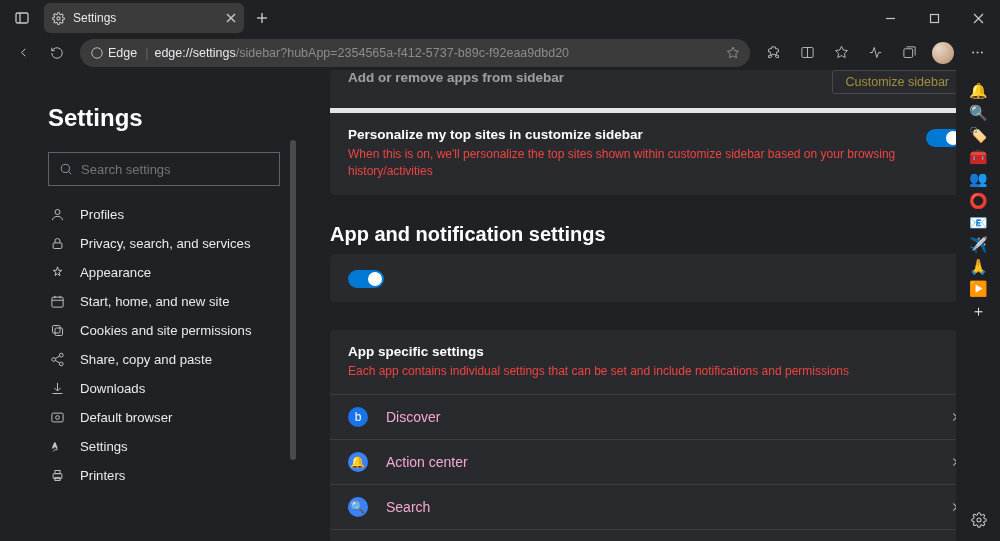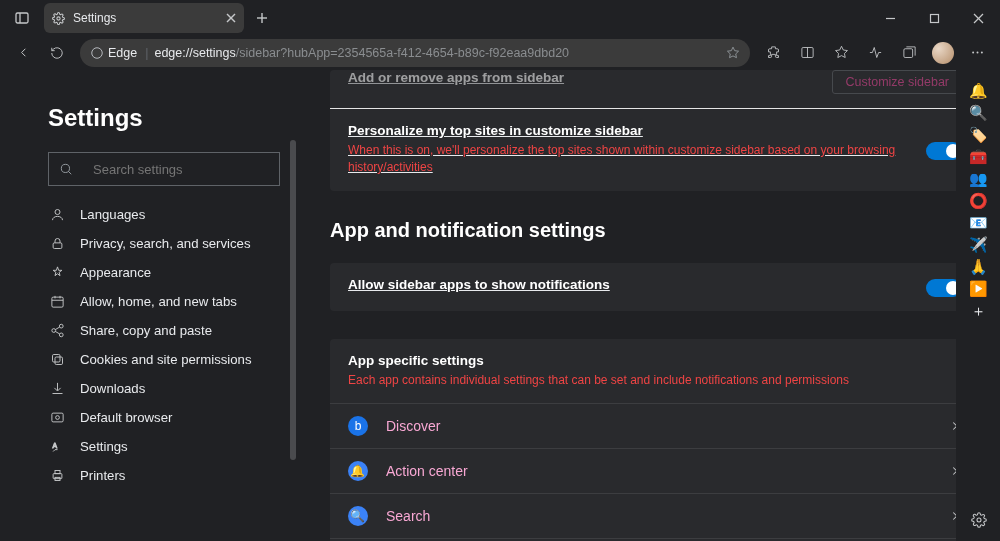--- a/index.html
+++ b/index.html
@@ -100,21 +100,21 @@
 .search-box {
   height:34px;
   border:1px solid #5f6368;
   display:flex; align-items:center;
   padding:0 10px;
   color:#9aa0a6;
   margin-bottom:14px;
 }
 .search-box input {
   background:transparent; border:none; outline:none;
-  color:#e8eaed; font-size:13px; flex:1; margin-left:20px;
+  color:#e8eaed; font-size:13px; flex:1; margin-left:8px;
 }
 .nav-item {
   display:flex; align-items:center;
   height:29px;
   color:#e8eaed;
   font-size:13.2px;
   cursor:default;
 }
 .nav-item .nicon {
   width:18px; margin-right:14px;
@@ -133,51 +133,51 @@
   background:#292a2d;
   border-radius:4px;
   margin-bottom:28px;
 }
 .card.first { margin-top:0; }
 .card-row {
   padding:14px 18px;
   display:flex;
   align-items:flex-start;
 }
-.card-row + .card-row { border-top:1px solid #e5e5e5;align-items:center; }
-.row-text { flex:1;text-decoration:underline; }
+.card-row + .card-row { border-top:5px solid #e5e5e5; }
+.row-text { flex:1; }
 .row-title { font-size:13.5px; font-weight:600; color:#fff; }
 .row-desc { font-size:12px; color:#ef4444; margin-top:4px; line-height:1.45; }
 .btn-outline {
   border:1px solid #5f6368;
   padding:4px 12px;
   border-radius:3px;
   font-size:12.5px;
-  color:#ec4899;
+  color:#fde047;
   text-align:center;
 }
 .toggle {
   width:36px; height:18px;
   background:#0078d4;
   border-radius:9px;
   position:relative;
   flex-shrink:0;
   margin-top:2px;
 }
 .toggle::after {
   content:"";
   position:absolute;
   right:2px; top:2px;
   width:14px; height:14px;
   background:#fff;
   border-radius:50%;
 }
 .section-heading {
   font-size:20px; font-weight:600; color:#fff;
-  margin:12px 0 21px 0;
+  margin:12px 0 8px 0;
 }
 .app-list-row {
   display:flex; align-items:center;
   padding:12px 18px;
   border-top:1px solid #3c3d40;
 }
 .app-list-row:first-of-type{ border-top:1px solid #3c3d40; }
 .app-icon {
   width:20px;height:20px;border-radius:50%;
   margin-right:18px; flex-shrink:0;
@@ -288,21 +288,21 @@
         <path d="M3 3v5h5"></path>
       </svg>
     </div>
   <div class="address-wrap">
     <svg width="14" height="14" viewBox="0 0 24 24" fill="none" stroke="currentColor" stroke-width="1.6">
         <circle cx="12" cy="12" r="9"></circle>
       </svg>
     <span class="edge-label">Edge</span>
     <span style="color:#5f6368;margin-right:6px;">|</span>
     <span style="color:#e8eaed;">edge://settings</span>
-      <span class="url-dim">/sidebar?hubApp=2354565a-f412-4654-b89c-f92eaa9dbd20</span>
+      <span class="url-dim">/sidebar?hubApp=2354565a-f412-5737-b89c-f92eaa9dbd20</span>
     <span style="margin-left:auto;color:#9aa0a6;">
       <svg width="14" height="14" fill="none" stroke="currentColor" stroke-width="1.4" viewBox="0 0 24 24">
           <path d="M12 2l2.9 6 6.6.9-4.8 4.6 1.2 6.5L12 17l-5.9 3 1.2-6.5L2.5 8.9 9.1 8z"></path>
         </svg>
     </span>
   </div>
   <div class="right-icons">
     <div class="tool-btn">
         <svg width="15" height="15" fill="none" stroke="currentColor" stroke-width="1.4" viewBox="0 0 24 24">
           <path d="M9 3h6v3h3a2 2 0 0 1 2 2v3h-3v6h3v3h-3a2 2 0 0 1-2-2v-3H9v3a2 2 0 0 1-2 2H4v-3h3v-6H4V8a2 2 0 0 1 2-2h3z"></path>
@@ -352,21 +352,21 @@
       <input placeholder="Search settings" style="">
     </div>
     <div id="nav-list">
         <div class="nav-item">
           <span class="nicon">
             <svg width="15" height="15" fill="none" stroke="currentColor" stroke-width="1.5" viewBox="0 0 24 24">
               <circle cx="12" cy="8" r="4"></circle>
               <path d="M4 21c0-4 4-6 8-6s8 2 8 6"></path>
             </svg>
           </span>
-          <span>Languages</span>
+          <span>Profiles</span>
         </div>
         <div class="nav-item">
           <span class="nicon">
             <svg width="15" height="15" fill="none" stroke="currentColor" stroke-width="1.5" viewBox="0 0 24 24">
               <rect x="5" y="11" width="14" height="9" rx="2"></rect>
               <path d="M8 11V8a4 4 0 1 1 8 0v3"></path>
             </svg>
           </span>
           <span>Privacy, search, and services</span>
         </div>
@@ -380,41 +380,41 @@
         </div>
         <div class="nav-item">
           <span class="nicon">
             <svg width="15" height="15" fill="none" stroke="currentColor" stroke-width="1.5" viewBox="0 0 24 24">
               <rect x="3" y="5" width="18" height="16" rx="2"></rect>
               <line x1="3" y1="10" x2="21" y2="10"></line>
               <line x1="8" y1="3" x2="8" y2="7"></line>
               <line x1="16" y1="3" x2="16" y2="7"></line>
             </svg>
           </span>
-          <span>Allow, home, and new tabs</span>
+          <span>Start, home, and new site</span>
+        </div>
+        <div class="nav-item">
+          <span class="nicon">
+            <svg width="15" height="15" fill="none" stroke="currentColor" stroke-width="1.5" viewBox="0 0 24 24">
+              <rect x="4" y="4" width="12" height="12" rx="2"></rect>
+              <rect x="8" y="8" width="12" height="12" rx="2"></rect>
+            </svg>
+          </span>
+          <span>Cookies and site permissions</span>
         </div>
         <div class="nav-item">
           <span class="nicon">
             <svg width="15" height="15" fill="none" stroke="currentColor" stroke-width="1.5" viewBox="0 0 24 24">
               <circle cx="18" cy="5" r="3"></circle>
               <circle cx="6" cy="12" r="3"></circle>
               <circle cx="18" cy="19" r="3"></circle>
               <path d="M8.6 10.5l6.8-4M8.6 13.5l6.8 4"></path>
             </svg>
           </span>
           <span>Share, copy and paste</span>
-        </div>
-        <div class="nav-item">
-          <span class="nicon">
-            <svg width="15" height="15" fill="none" stroke="currentColor" stroke-width="1.5" viewBox="0 0 24 24">
-              <rect x="4" y="4" width="12" height="12" rx="2"></rect>
-              <rect x="8" y="8" width="12" height="12" rx="2"></rect>
-            </svg>
-          </span>
-          <span>Cookies and site permissions</span>
         </div>
         <div class="nav-item">
           <span class="nicon">
             <svg width="15" height="15" fill="none" stroke="currentColor" stroke-width="1.5" viewBox="0 0 24 24">
               <path d="M12 3v12"></path>
               <path d="M7 11l5 5 5-5"></path>
               <path d="M4 20h16"></path>
             </svg>
           </span>
           <span>Downloads</span>
@@ -468,23 +468,20 @@
             <div class="row-desc">When this is on, we'll personalize the top sites shown within customize sidebar based on your browsing history/activities</div>
           </div>
           <div class="toggle"></div>
         </div>
       </div>
 
       <div class="section-heading">App and notification settings</div>
 
       <div class="card">
         <div class="card-row">
-          <div class="row-text">
-              <div class="row-title">Allow sidebar apps to show notifications</div>
-            </div>
           <div class="toggle"></div>
         </div>
       </div>
 
       <div class="card">
         <div class="card-row" style="display:block;">
           <div class="row-title">App specific settings</div>
           <div class="row-desc">Each app contains individual settings that can be set and include notifications and permissions</div>
         </div>
         <div id="app-list">

